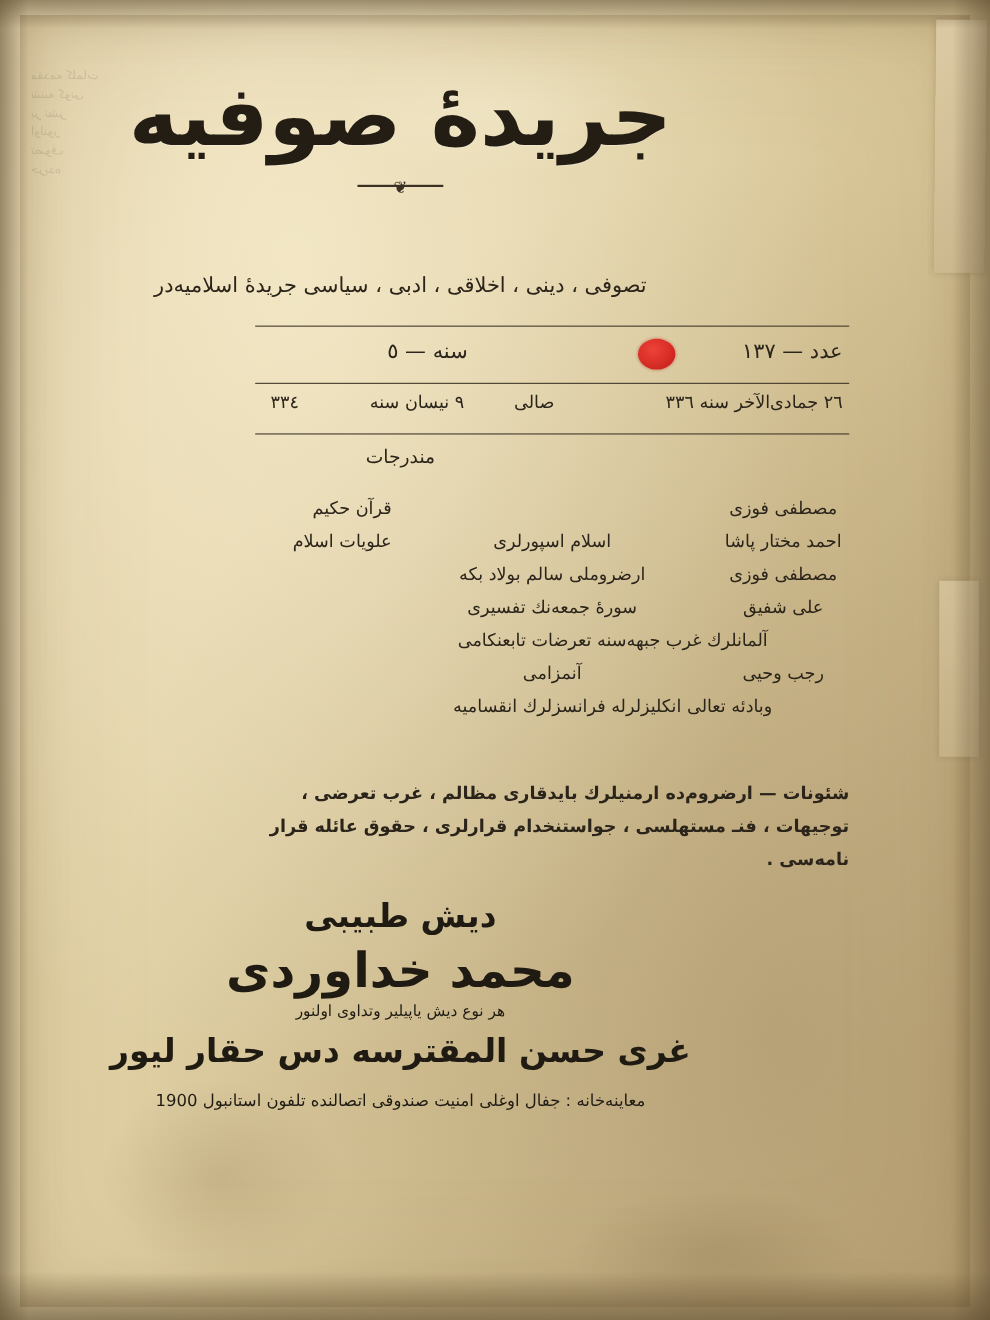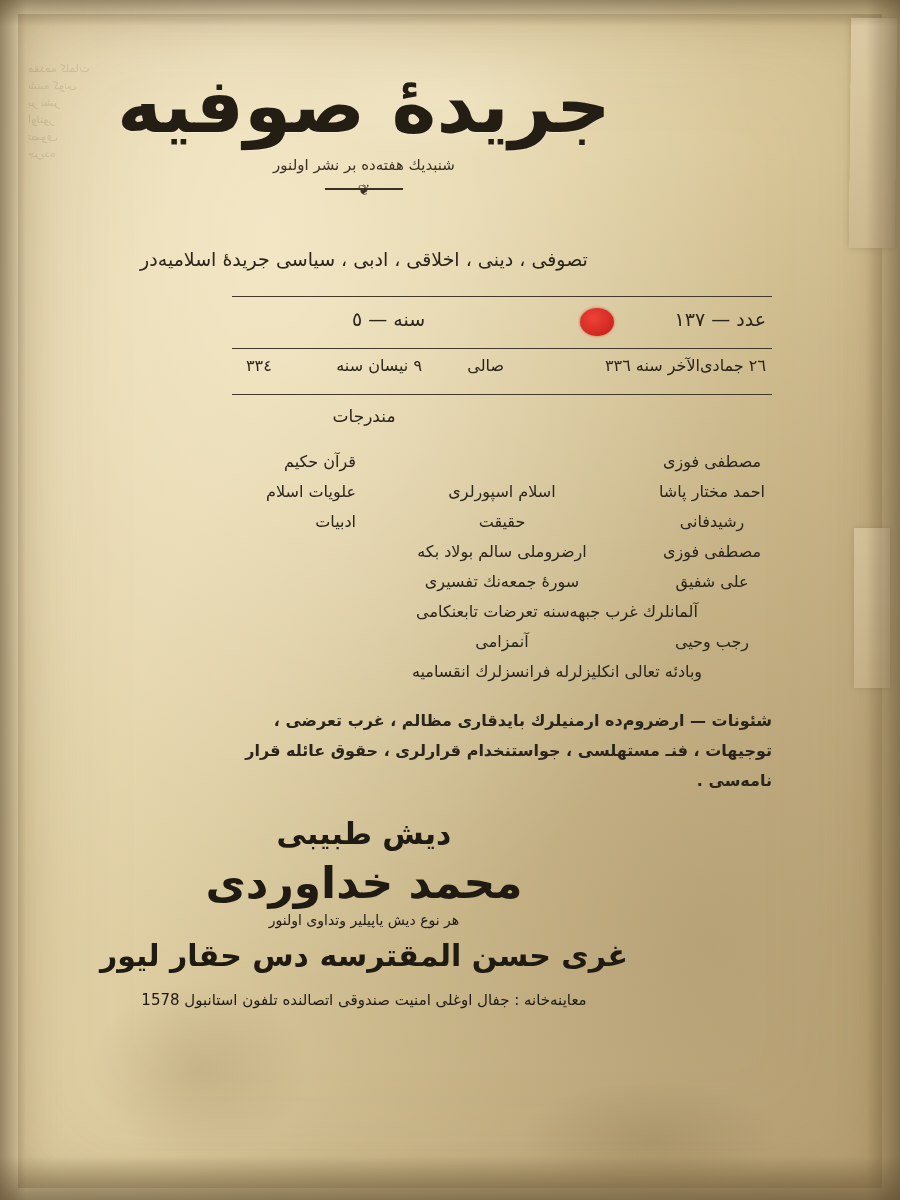--- a/index.html
+++ b/index.html
@@ -335,21 +335,20 @@
 
   <div class="edge edge-top"></div>
   <div class="edge edge-bottom"></div>
   <div class="edge edge-left"></div>
   <div class="edge edge-right"></div>
 
   <div id="content">
 
     <div class="masthead">
       <div class="masthead-title">جريدۀ صوفيه</div>
-      <div class="masthead-sub">شنبديك هفته‌ده بر نشر اولنور</div>
       <div class="ornament"></div>
     </div>
 
     <div class="tagline">تصوفى ، دينى ، اخلاقى ، ادبى ، سياسى جريدۀ اسلاميه‌در</div>
 
     <div class="rule rule-1"></div>
 
     <div class="issue-row">
       <span class="cell cell-issue">عدد — ١٣٧</span>
       <span class="cell cell-year">سنه — ٥</span>
@@ -376,25 +375,20 @@
         <span class="toc-cat">قرآن حكيم</span>
         <span class="toc-author">مصطفى فوزى</span>
       </div>
 
       <div class="toc-row">
         <span class="toc-cat">علويات اسلام</span>
         <span class="toc-title">اسلام اسپورلرى</span>
         <span class="toc-author">احمد مختار پاشا</span>
       </div>
 
-      <div class="toc-row">
-        <span class="toc-cat">ادبيات</span>
-        <span class="toc-title">حقيقت</span>
-        <span class="toc-author">رشيدفانى</span>
-      </div>
 
       <div class="toc-row">
         <span class="toc-cat"></span>
         <span class="toc-title">ارضروملى سالم بولاد بكه</span>
         <span class="toc-author">مصطفى فوزى</span>
       </div>
 
       <div class="toc-row">
         <span class="toc-cat"></span>
         <span class="toc-title">سورۀ جمعه‌نك تفسيرى</span>
@@ -416,17 +410,17 @@
 
     </div>
 
     <div class="shuunat">شئونات — ارضروم‌ده ارمنيلرك بايدقارى مظالم ، غرب تعرضى ، توجيهات ، فنـ مستهلسى ، جواستنخدام قرارلرى ، حقوق عائله قرار نامه‌سى .</div>
 
     <div class="advert">
       <div class="ad-line1">ديش طبيبى</div>
       <div class="ad-line2">محمد خداوردى</div>
       <div class="ad-line3">هر نوع ديش ياپيلير وتداوى اولنور</div>
       <div class="ad-line4">غرى حسن المقترسه دس حقار ليور</div>
-      <div class="ad-line5">معاينه‌خانه : جفال اوغلى امنيت صندوقى اتصالنده تلفون استانبول 1578</div>
+      <div class="ad-line5">معاينه‌خانه : جفال اوغلى امنيت صندوقى اتصالنده تلفون استانبول 1900</div>
     </div>
 
   </div>
 </div>
 
 </body></html>

